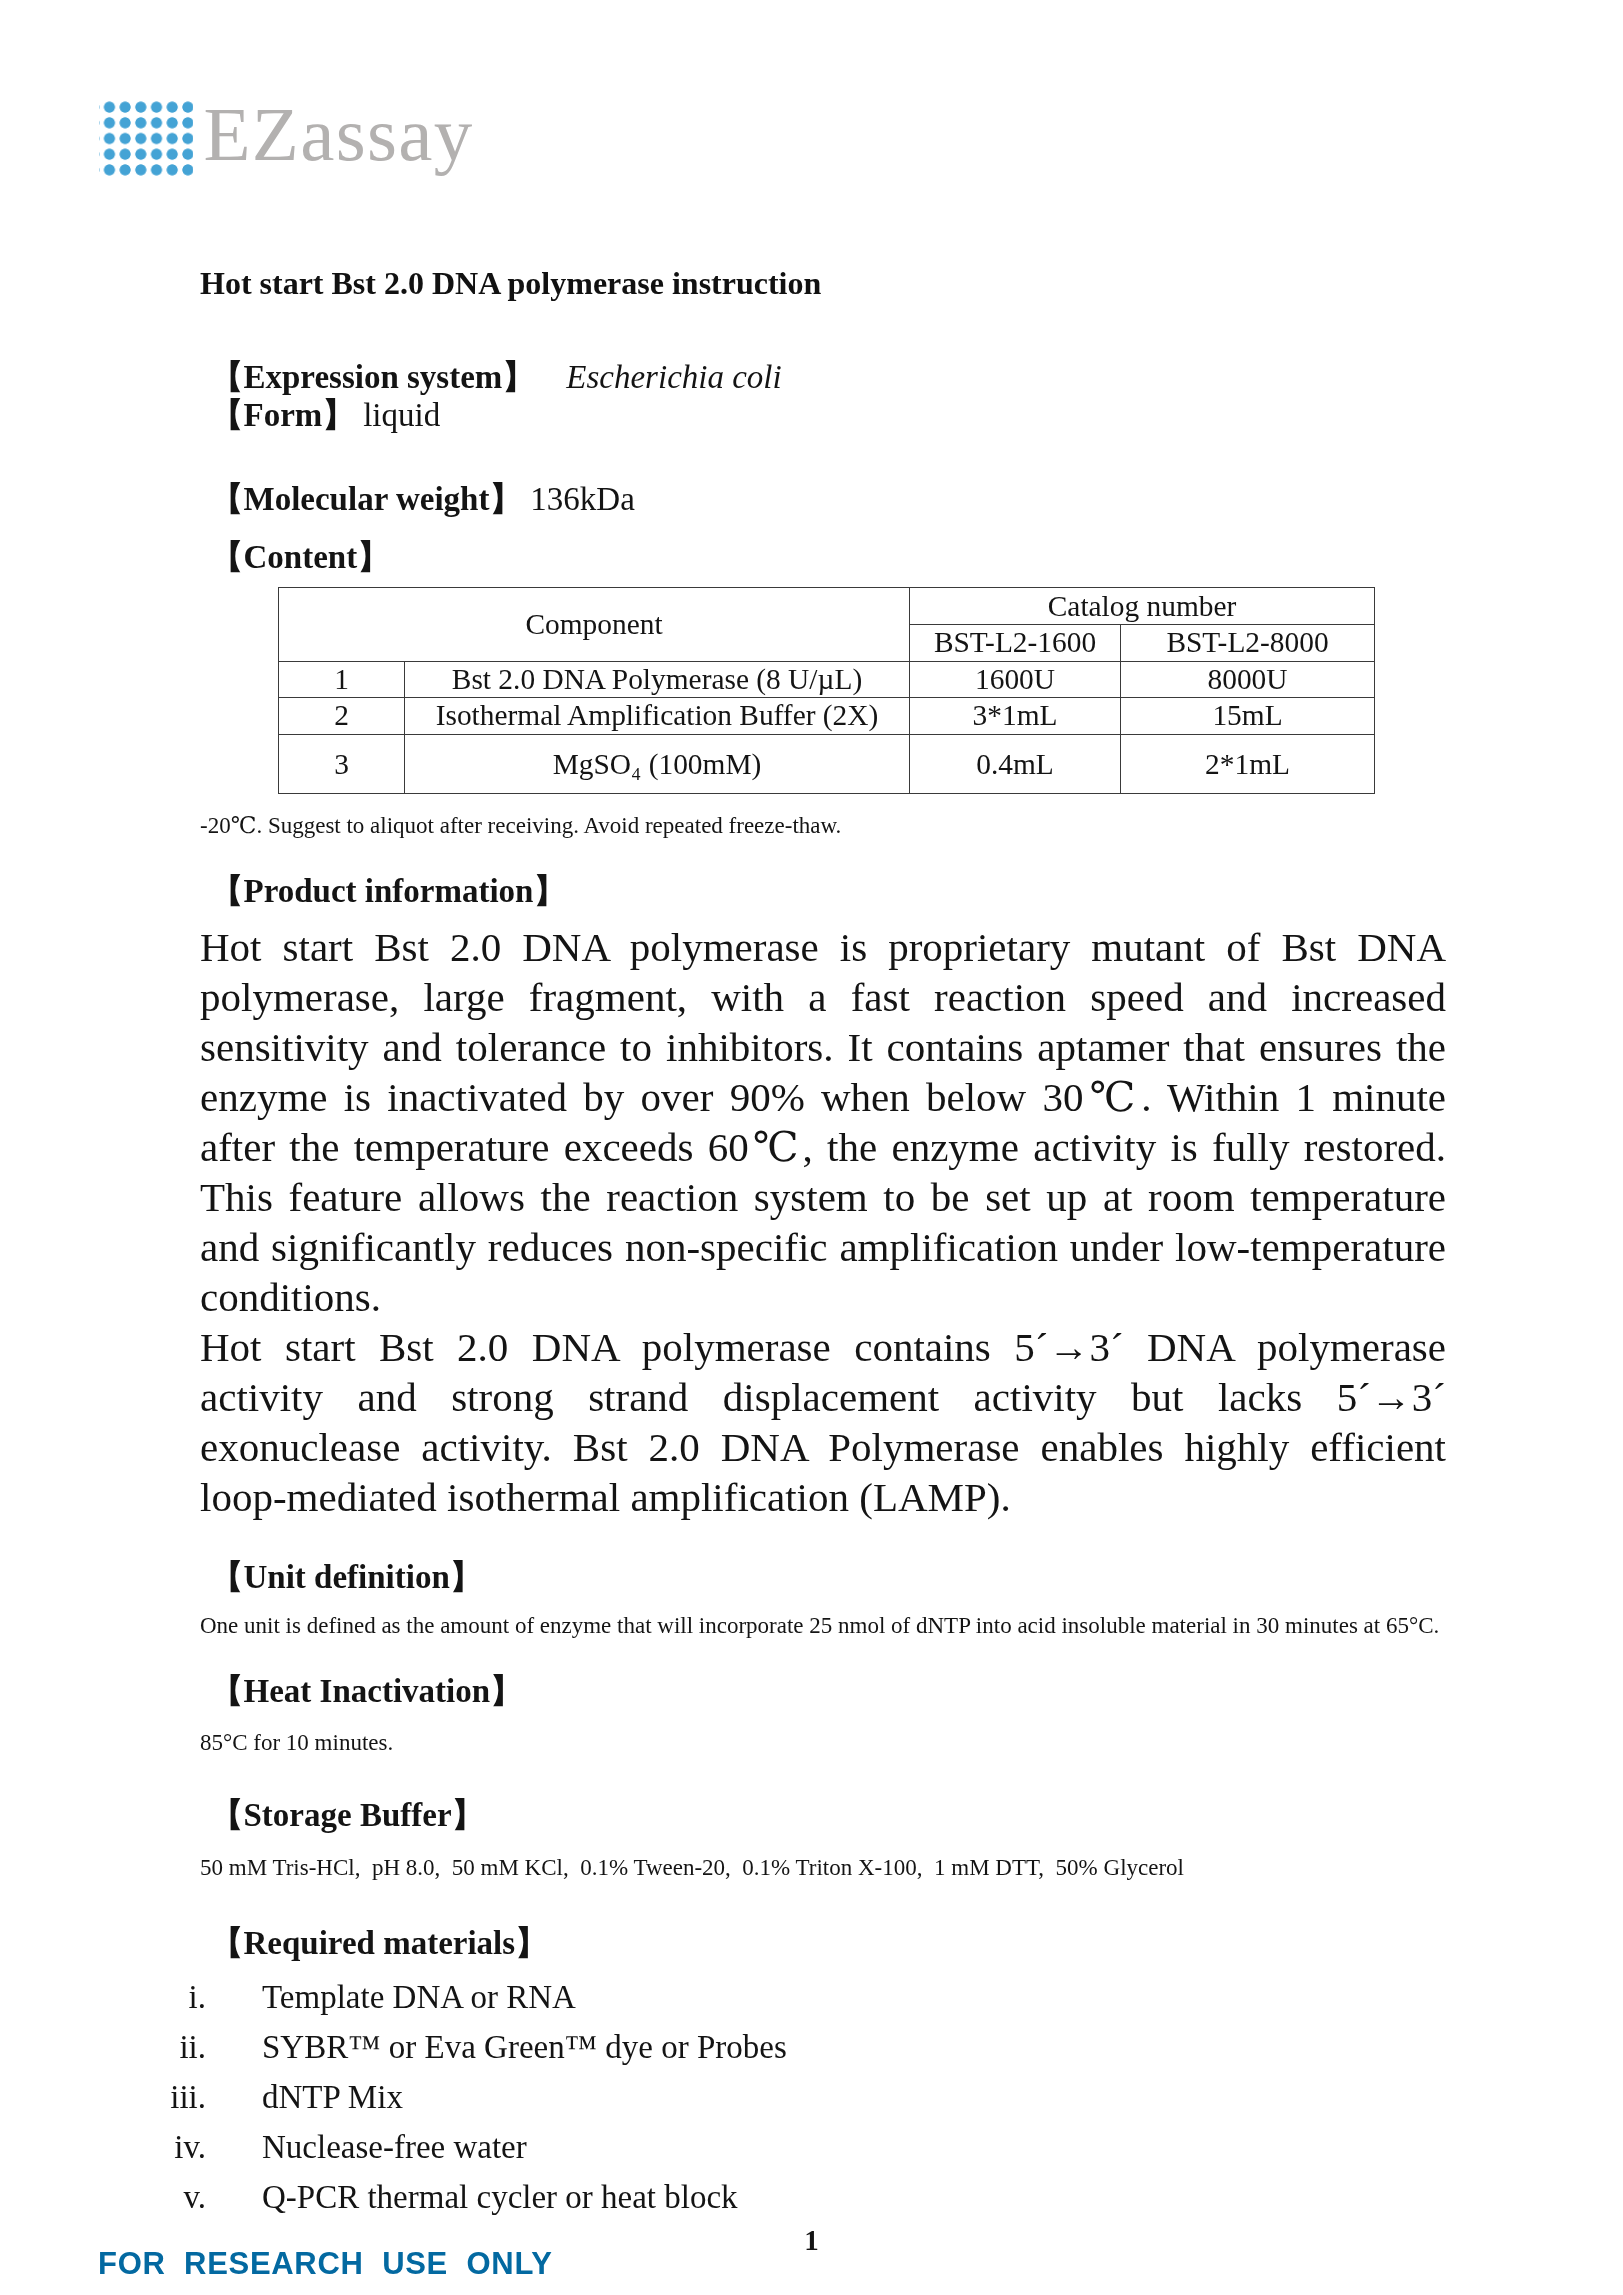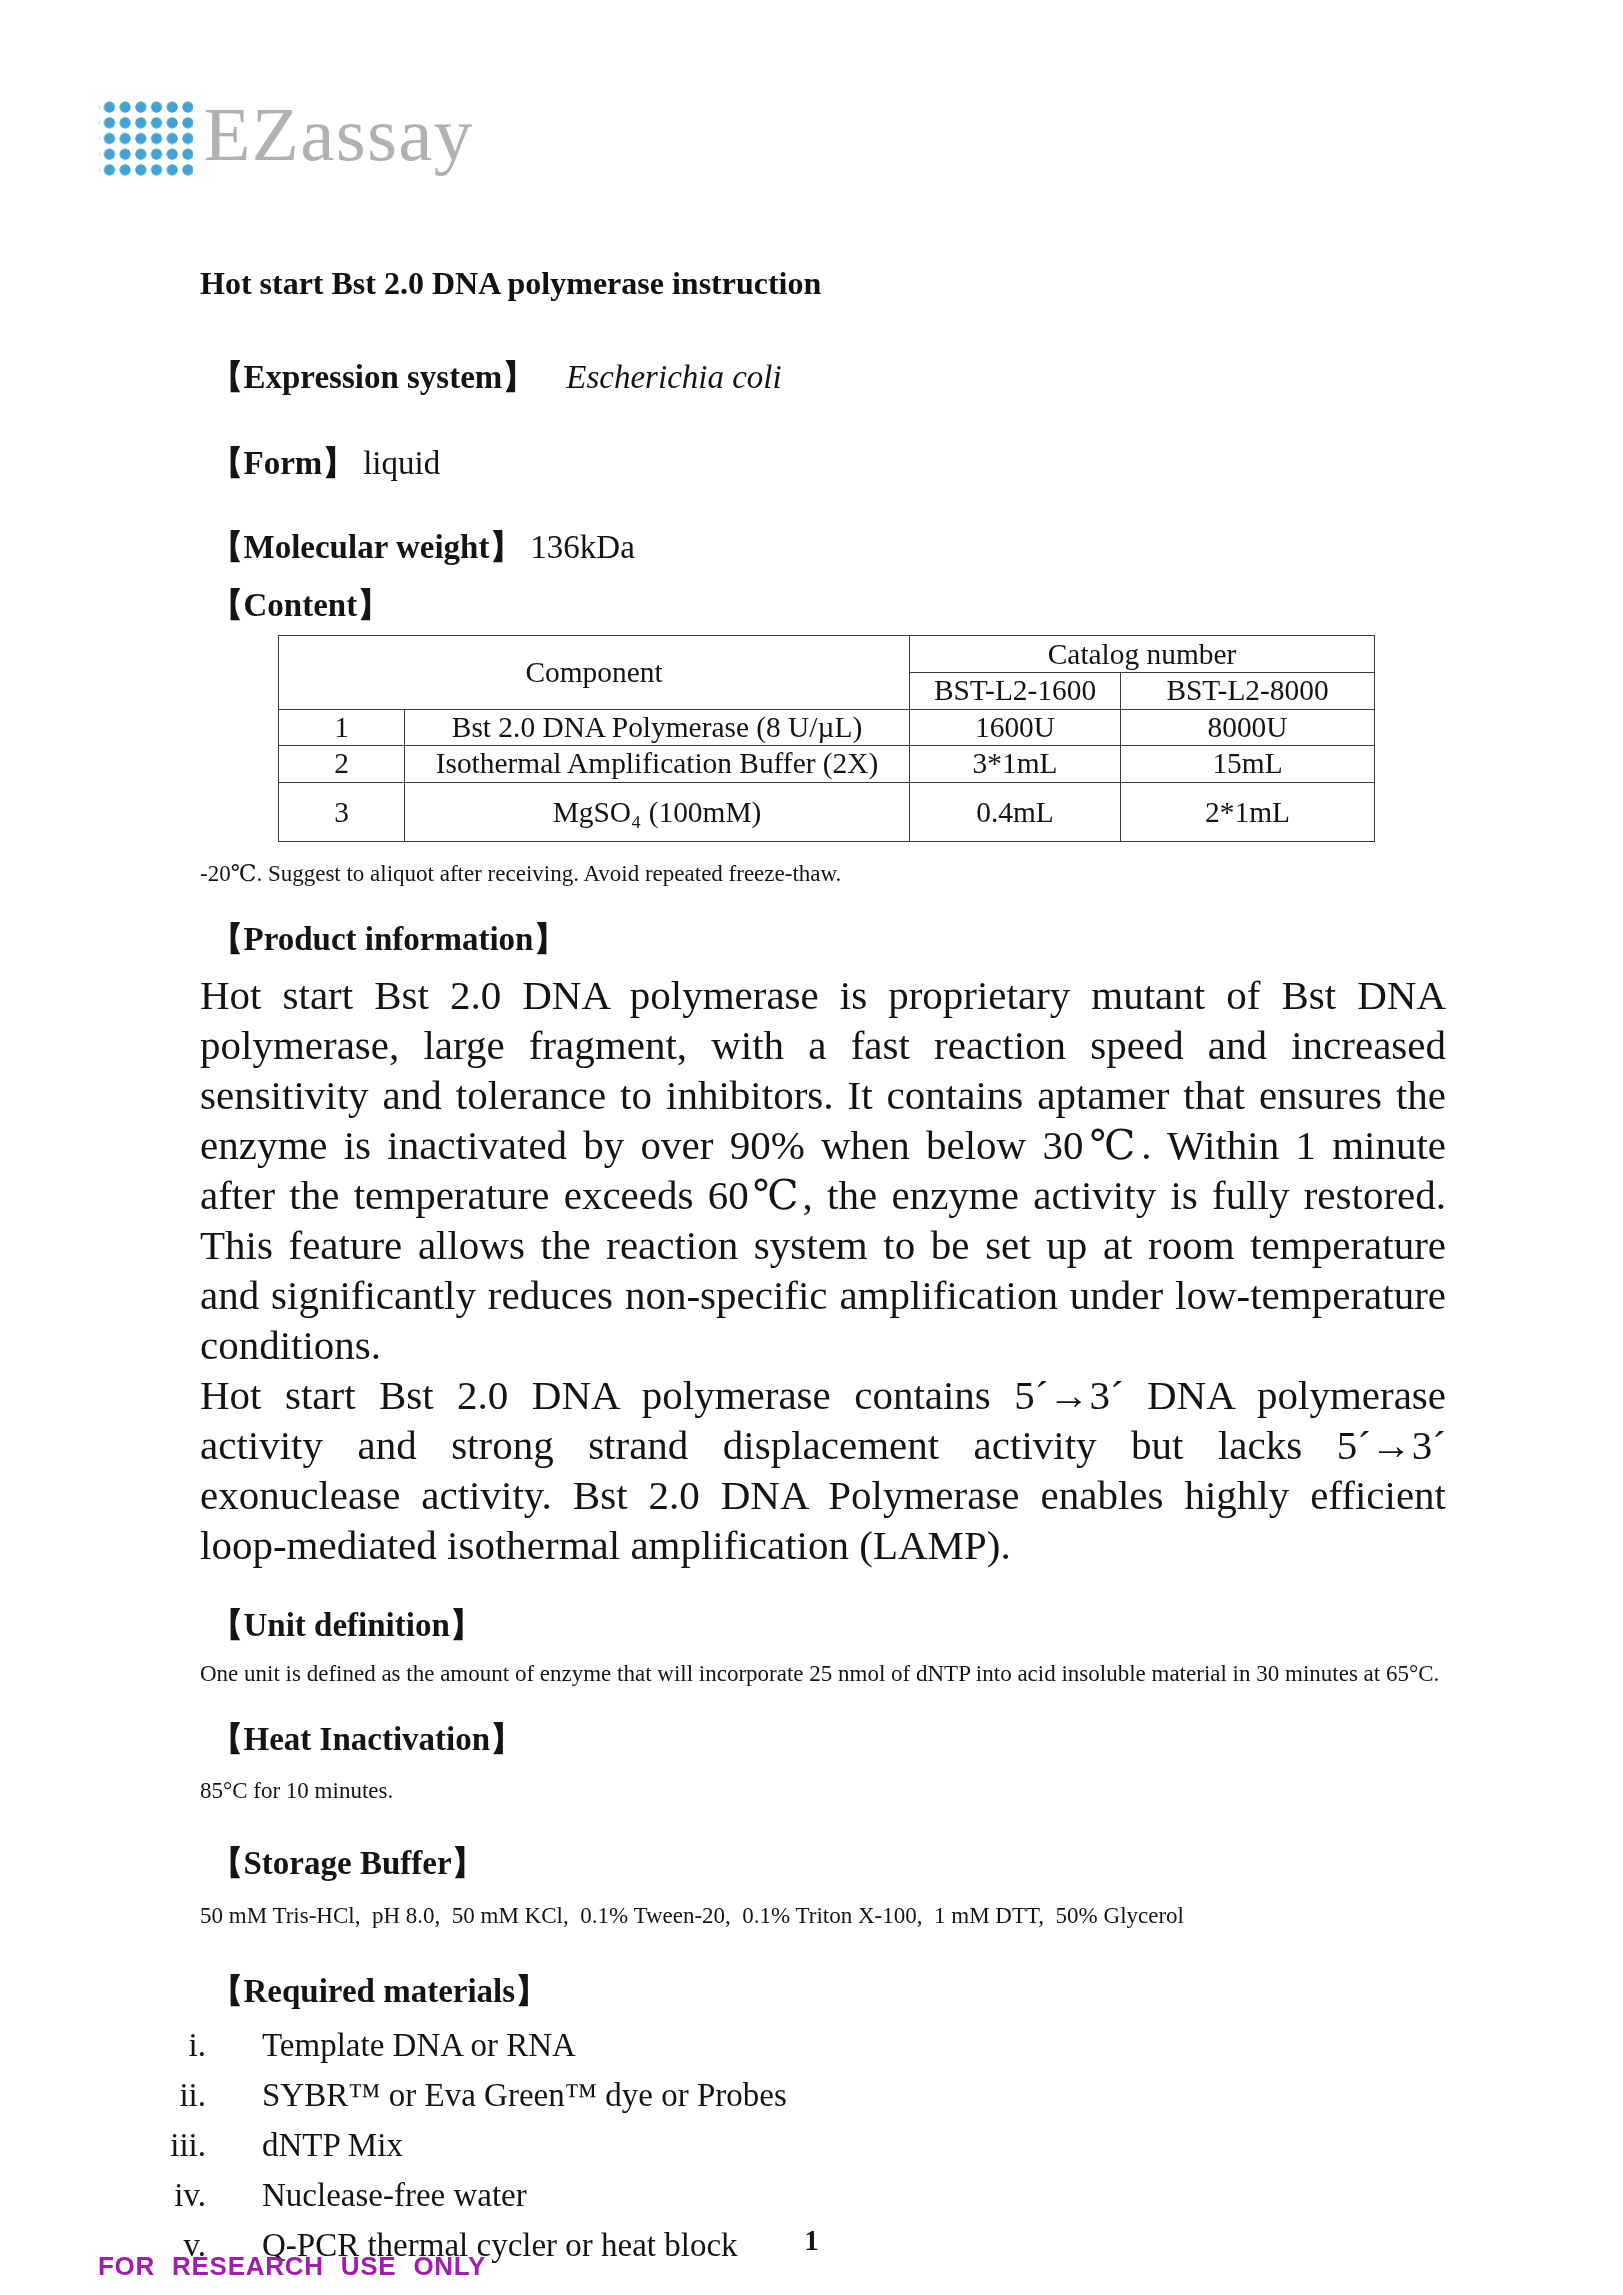--- a/index.html
+++ b/index.html
@@ -35,21 +35,21 @@
   .section-row { font-size: 33px; line-height: 38px; }
   .hdr { font-weight: bold; }
   .hdr-indent { padding-left: 10.5px; display: inline-block; }
   .gap-lg { margin-left: 31px; }
   .gap-sm { margin-left: 7.9px; }
   .italic { font-style: italic; }
   .bodytext { font-size: 23px; line-height: 41px; }
   .prewrap { white-space: pre-wrap; }
 
   .mt-expr { margin-top: 47px; }
-  .mt-form { margin-top: 48px; }
+  .mt-form { }
   .mt-mw   { margin-top: 46px; }
   .mt-content { margin-top: 19.6px; }
   .mt-store { margin-top: 18.3px; }
   .mt-store-text { margin-top: 10.5px; }
   .mt-prodinfo { margin-top: 26px; }
   .mt-paras { margin-top: 11.8px; }
   .mt-unit { margin-top: 36px; }
   .mt-unit-text { margin-top: 9.2px; }
   .mt-heat { margin-top: 26px; }
   .mt-heat-text { margin-top: 11.8px; }
@@ -95,21 +95,21 @@
   .req-text { margin-left: 56px; }
 
   
   .page-number {
     position: absolute; bottom: 38px; left: 0; width: 100%;
     text-align: center; font-size: 29px; font-weight: bold;
   }
   .footer-notice {
     position: absolute; left: 98px; bottom: 13px;
     font-family: "Liberation Sans", "DejaVu Sans", sans-serif;
-    font-size: 26px; font-weight: bold; color: #a21caf;
+    font-size: 31px; font-weight: bold; color: #0369a1;
     letter-spacing: 0.7px; word-spacing: 9.2px;
   }
 </style>
 </head>
 <body>
 
 <div class="page">
 
   <div class="logo">
     <div class="logo-dots"></div>

